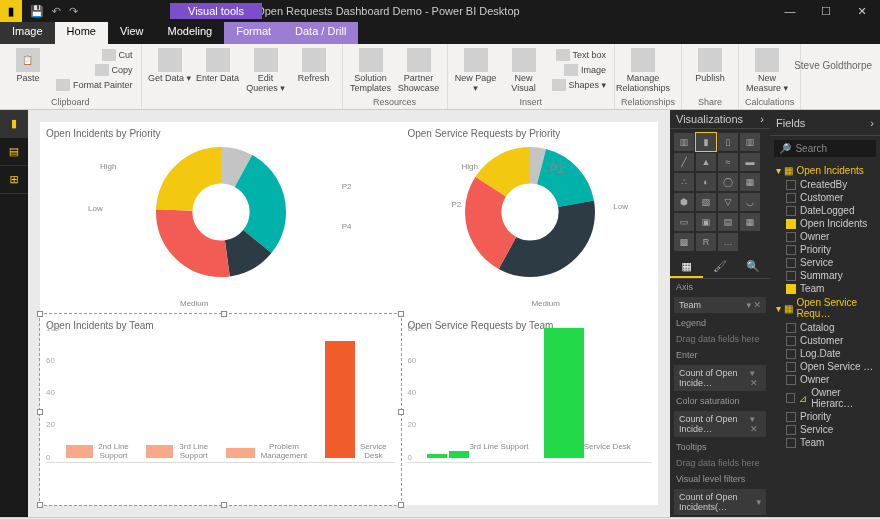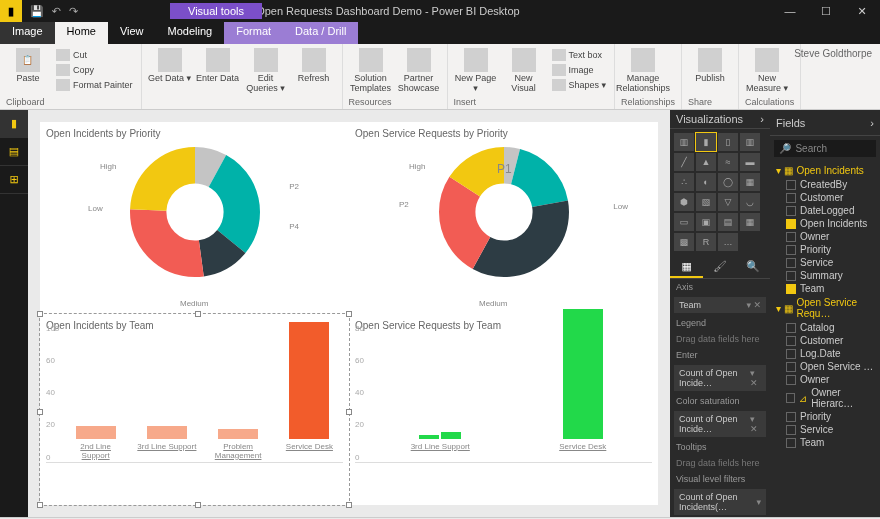--- a/index.html
+++ b/index.html
@@ -11,38 +11,38 @@
 .contextual-tab{background:#7b4fc9;color:#fff;padding:2px 18px;font-size:11px;position:absolute;left:170px;}
 .titlebar .title{flex:1;text-align:left;padding-left:170px;color:#ccc;font-size:11px;}
 .titlebar .winbtns{display:flex;}
 .titlebar .winbtns div{width:36px;height:22px;display:flex;align-items:center;justify-content:center;color:#ccc;}
 .tabs{height:22px;background:#1a1a1a;display:flex;}
 .tabs .tab{padding:3px 12px;color:#fff;font-size:11px;cursor:pointer;}
 .tabs .tab.file{background:#333;}
 .tabs .tab.active{background:#f3f2f1;color:#000;}
 .ribbon{height:66px;background:#f3f2f1;border-bottom:1px solid #ccc;display:flex;position:relative;}
 .ribbon .group{border-right:1px solid #ddd;padding:2px 6px;display:flex;flex-direction:column;justify-content:space-between;}
-.ribbon .group-label{text-align:left;font-size:9px;color:#666;}
+.ribbon .group-label{text-align:center;font-size:9px;color:#666;}
 .ribbon .btns{display:flex;gap:4px;align-items:flex-start;padding-top:2px;}
 .rbtn{display:flex;flex-direction:column;align-items:center;width:44px;text-align:center;font-size:9px;color:#444;gap:1px;}
 .rbtn .ico{width:24px;height:24px;background:#d0d0d0;display:flex;align-items:center;justify-content:center;}
-.rbtn-sm{display:flex;align-items:center;gap:3px;font-size:9px;color:#444;padding:1px 2px;}
+.rbtn-sm{display:flex;align-items:center;gap:3px;font-size:9px;color:#444;padding:1px 2px;justify-content:flex-end;}
 .rbtn-sm .ico-s{width:14px;height:12px;background:#d0d0d0;}
-.username{position:absolute;right:8px;top:4px;font-size:10px;color:#666;}
+.username{position:absolute;right:8px;top:16px;font-size:10px;color:#666;}
 .workspace{display:flex;height:407px;}
 .leftbar{width:28px;background:#1a1a1a;display:flex;flex-direction:column;}
 .leftbar div{height:28px;display:flex;align-items:center;justify-content:center;color:#f2c811;border-bottom:1px solid #333;}
 .canvas-wrap{flex:1;background:#eaeaea;padding:12px;overflow:hidden;}
 .canvas{background:#fff;height:100%;display:grid;grid-template-columns:1fr 1fr;grid-template-rows:1fr 1fr;gap:0;}
 .viz{padding:6px;font-size:9px;color:#888;position:relative;}
 .viz-title{font-size:10px;color:#666;margin-bottom:2px;}
 .pie{position:relative;margin:8px auto 18px;}
 .bar-chart{display:flex;align-items:flex-end;height:130px;gap:12px;padding:4px 4px 4px 20px;border-bottom:1px solid #ddd;position:relative;}
 .bar-chart .ylab{position:absolute;left:0;font-size:8px;color:#aaa;}
-.bar-group{display:flex;flex-direction:column;align-items:center;flex:1;text-decoration:underline;}
+.bar-group{display:flex;flex-direction:row;align-items:flex-end;flex:1;}
 .bar{width:40px;}
 .bar-lab{font-size:8px;color:#888;margin-top:3px;text-align:center;height:16px;}
 .viz.selected{outline:1px dashed #999;}
 .viz.selected .handle{position:absolute;width:6px;height:6px;background:#fff;border:1px solid #888;}
 .panel{width:100px;background:#2a2a2a;color:#ccc;display:flex;flex-direction:column;}
 .panel.viz-pane{width:100px;}
 .panel.fields-pane{width:110px;}
 .panel-head{height:26px;display:flex;align-items:center;justify-content:space-between;padding:0 6px;font-size:11px;border-bottom:1px solid #444;}
 .viz-gallery{display:flex;flex-wrap:wrap;padding:4px;gap:2px;}
 .viz-gallery div{width:20px;height:18px;background:#444;display:flex;align-items:center;justify-content:center;font-size:9px;color:#aaa;}

